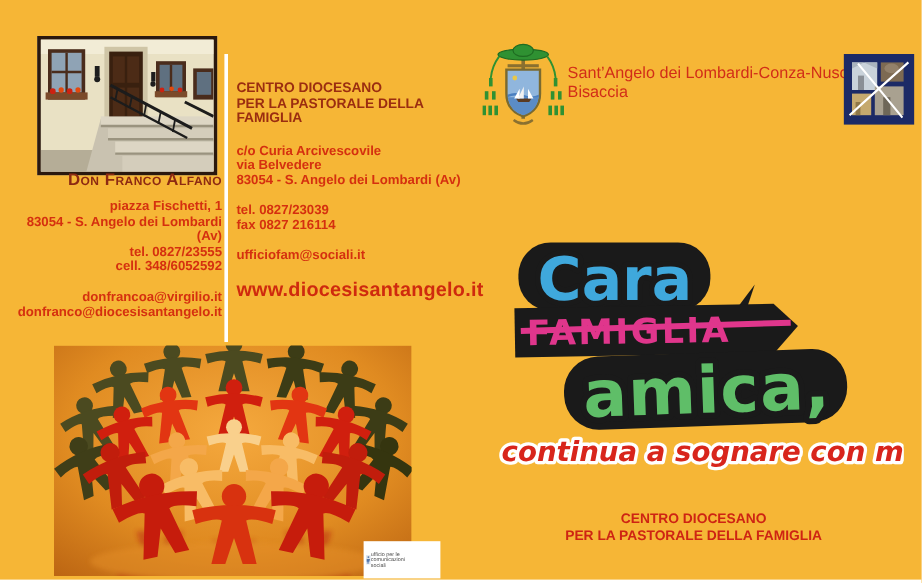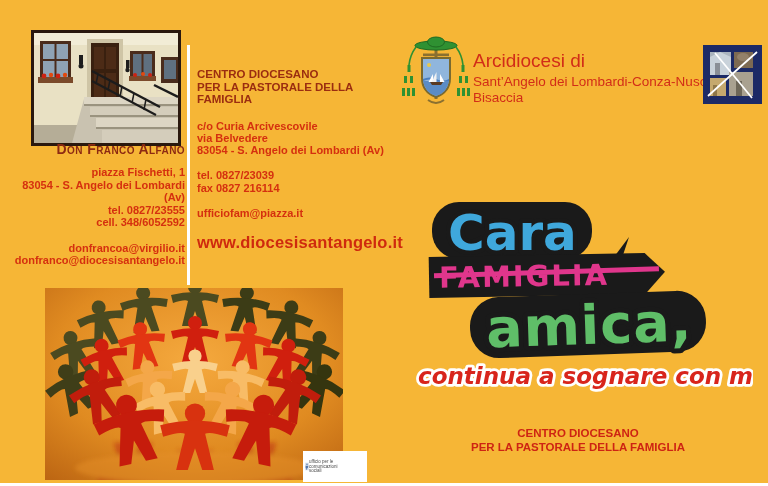--- a/index.html
+++ b/index.html
@@ -137,21 +137,21 @@
     <div class="c-address">
       <div>c/o Curia Arcivescovile</div>
       <div>via Belvedere</div>
       <div>83054 - S. Angelo dei Lombardi (Av)</div>
     </div>
     <div class="c-phones">
       <div>tel. 0827/23039</div>
       <div>fax 0827 216114</div>
     </div>
     <div class="c-emails">
-      <div>ufficiofam@piazza.it</div>
+      <div>ufficiofam@sociali.it</div>
     </div>
     <div class="website">www.diocesisantangelo.it</div>
   </div>
 
   <div class="crest">
     <svg width="68" height="76" viewBox="0 0 68 76">
 
       <rect x="32.5" y="5" width="3" height="60" fill="#8a7030"></rect>
       <rect x="25" y="13" width="18" height="2.6" fill="#8a7030"></rect>
       <rect x="21" y="19.5" width="26" height="2.6" fill="#8a7030"></rect>
@@ -182,21 +182,20 @@
       <circle cx="27" cy="31" r="2" fill="#e8c84a"></circle>
 
       <path d="M28,48 h13 l-2,3 h-9 z" fill="#5a3a22"></path>
       <polygon points="31,48 31,40 26.5,48" fill="#ffffff"></polygon>
       <polygon points="34.5,48 34.5,38 29.5,48" fill="#f2f2f2"></polygon>
       <polygon points="38,48 38,40 42.5,48" fill="#ffffff"></polygon>
     </svg>
   </div>
 
   <div class="arch-name">
-    <div class="l1">Arcidiocesi di</div>
     <div class="l2">Sant’Angelo dei Lombardi-Conza-Nusco-Bisaccia</div>
   </div>
 
   <div class="photo-logo">
     <svg width="59" height="59" viewBox="0 0 59 59">
       <rect x="0" y="0" width="59" height="59" fill="#1c2a66"></rect>
       <rect x="7" y="7" width="21" height="23" fill="#c9d2da"></rect>
       <rect x="12" y="18" width="5" height="12" fill="#8a8f96"></rect>
       <polygon points="7,12 17,7 28,12 28,7 7,7" fill="#aab4be"></polygon>
       <rect x="31" y="7" width="19" height="16" fill="#7d6a52"></rect>

